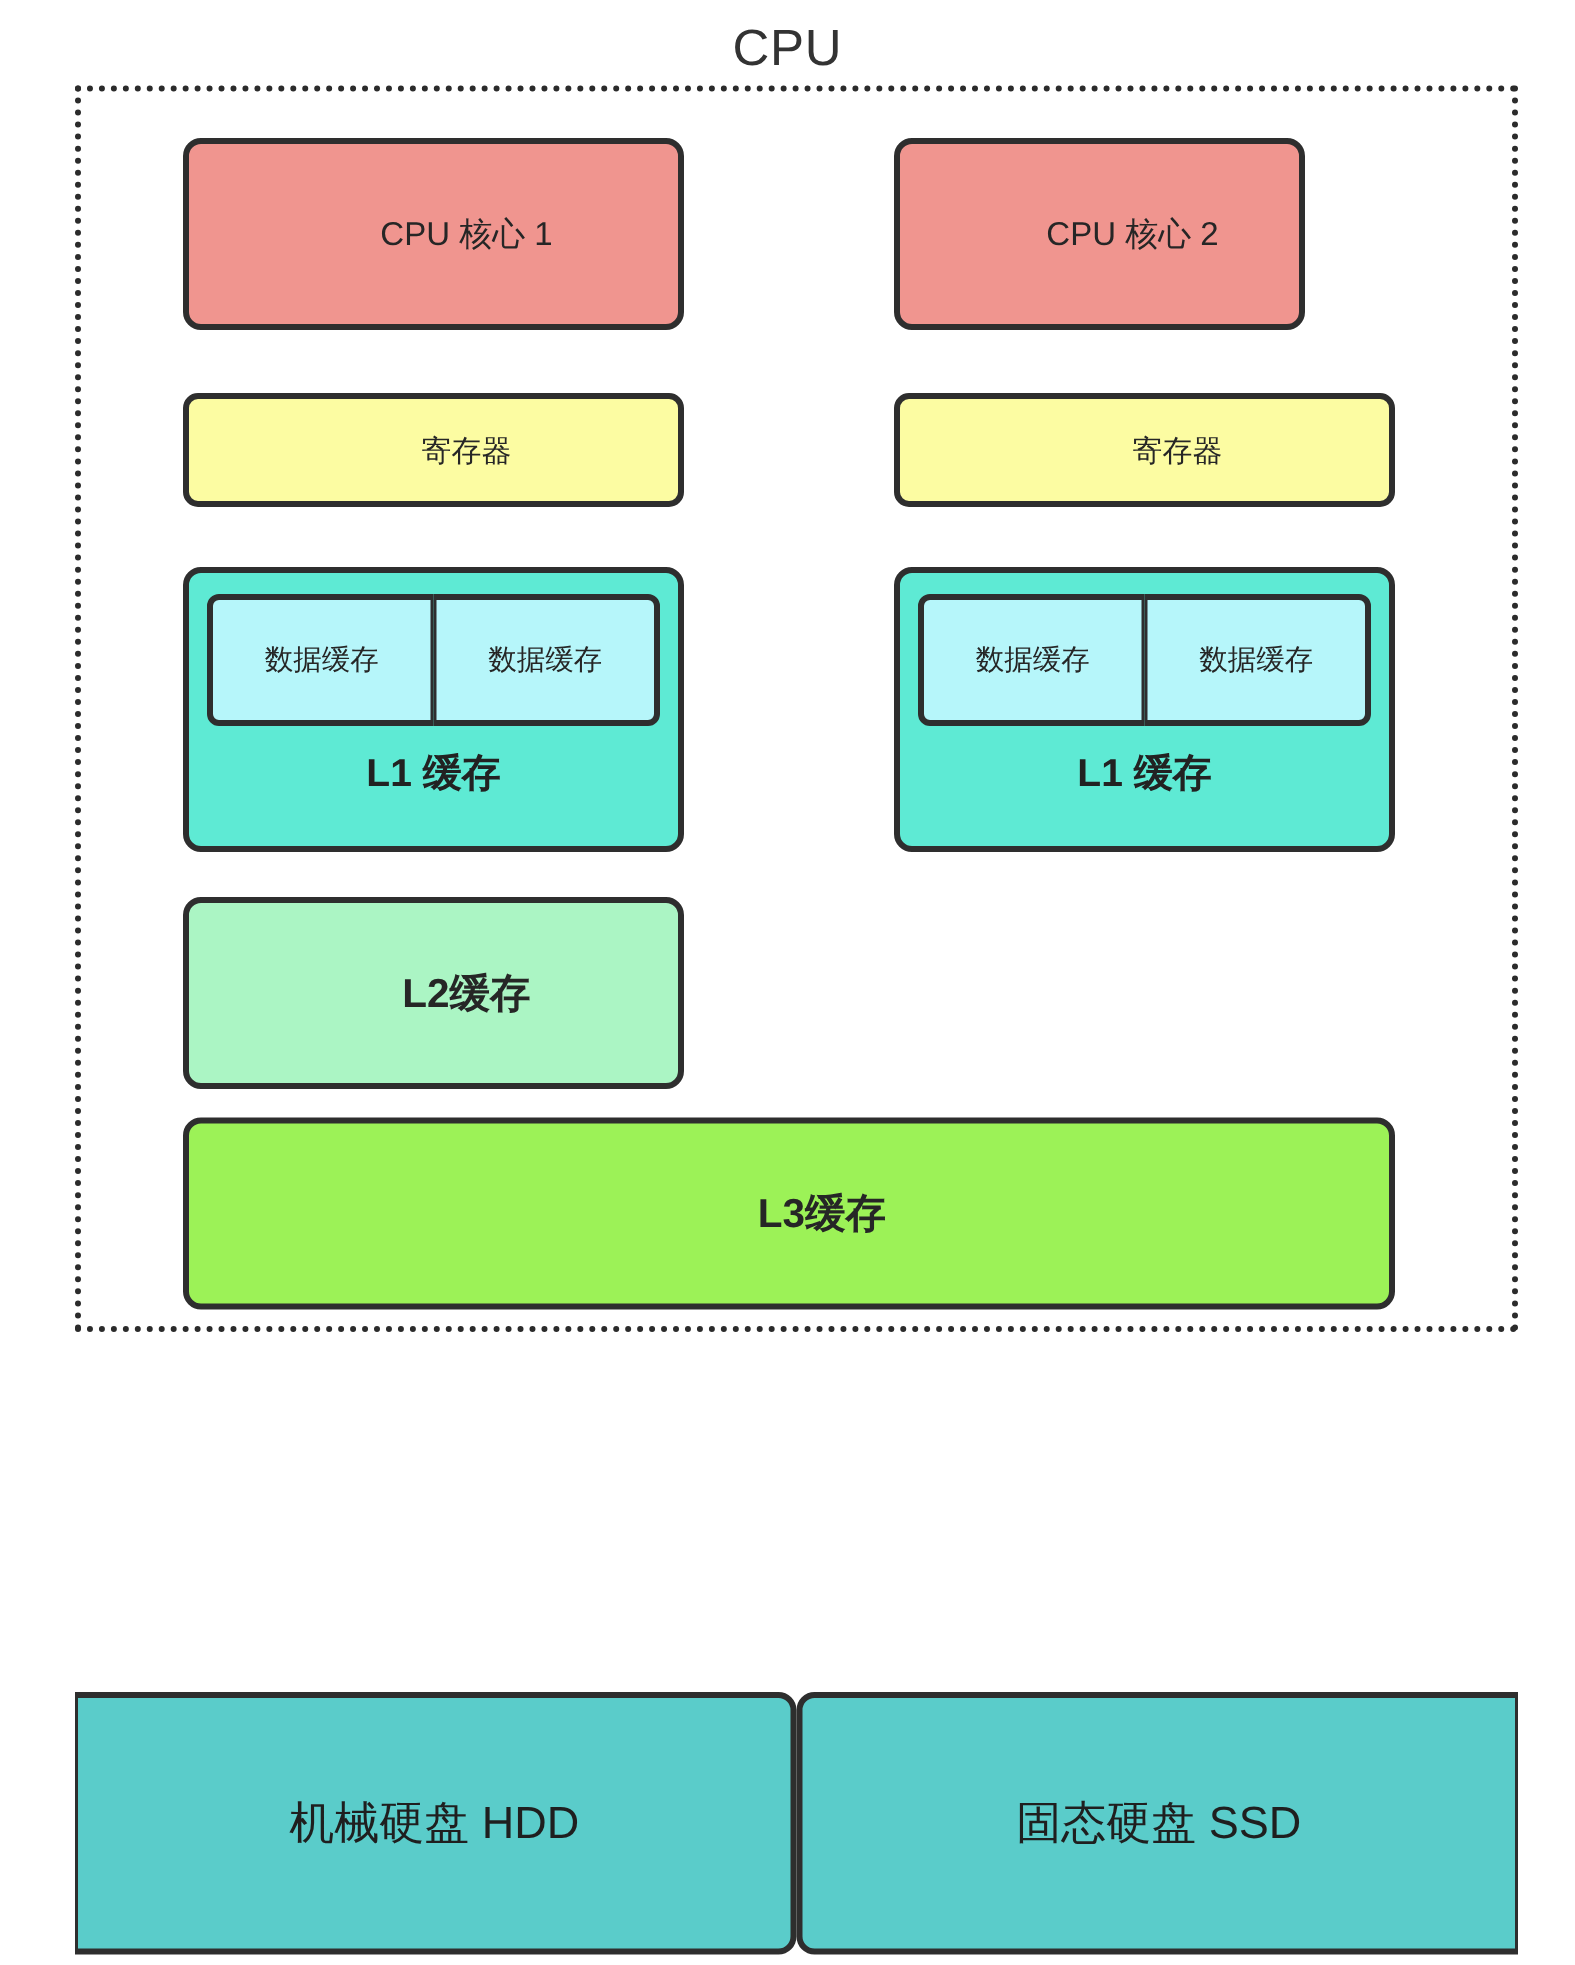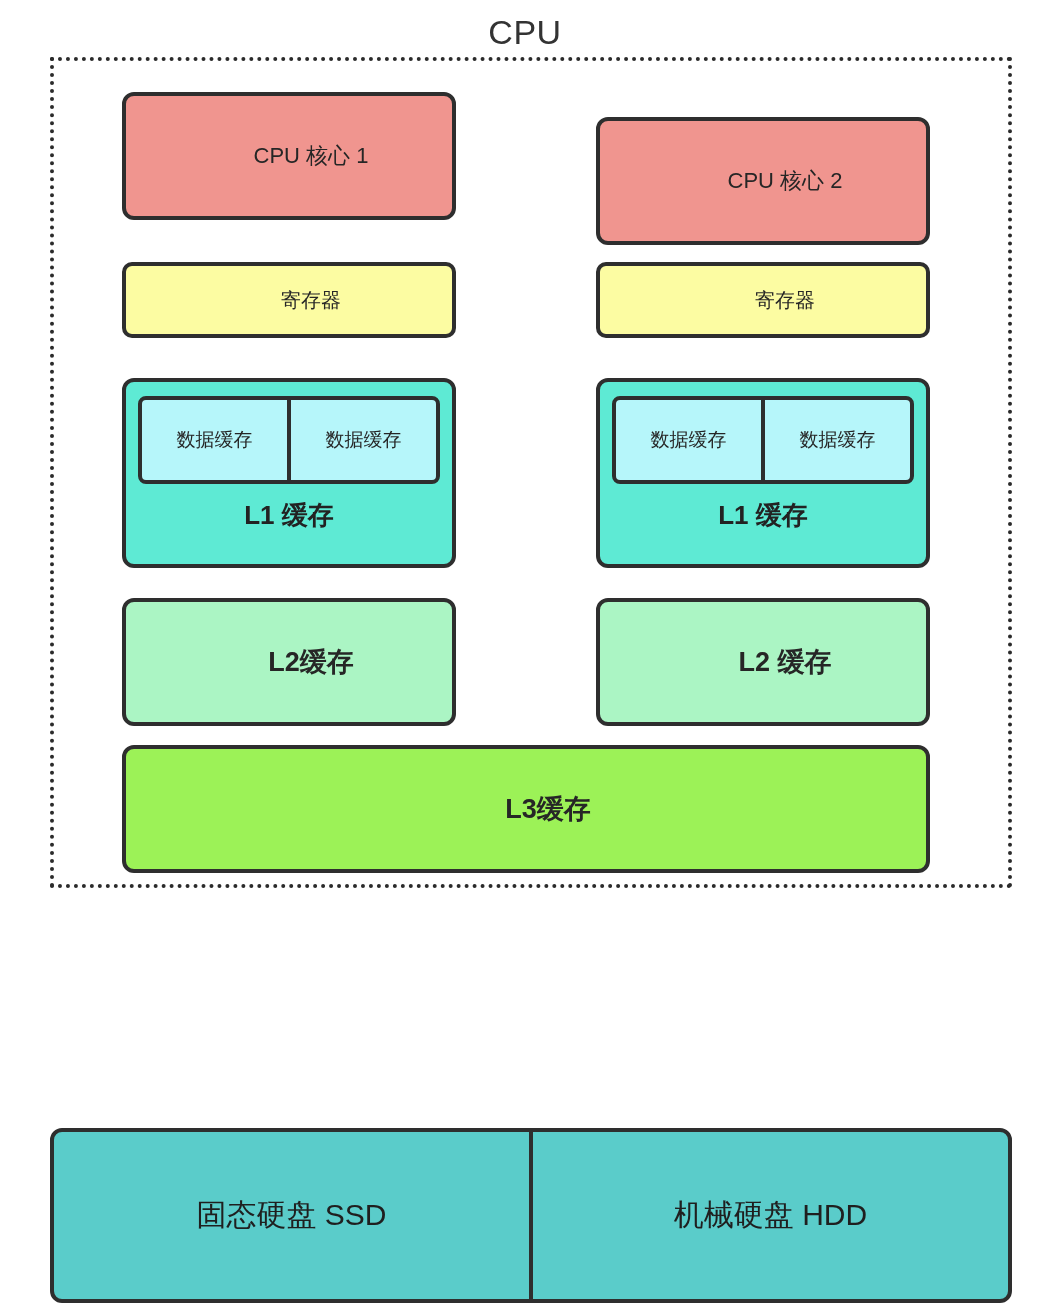--- a/index.html
+++ b/index.html
@@ -61,21 +61,21 @@
 
   
   .core {
     font-size: 22px;
     background: #f0958f;
     height: 128px;
     top: 92px;
     border-radius: 12px;
   }
   .core.left  { left: 122px; width: 334px; }
-  .core.right { left: 596px; width: 334px; margin-top: 25px; }
+  .core.right { left: 596px; width: 274px; }
 
   
   .reg {
     font-size: 20px;
     background: #fcfca2;
     height: 76px;
     top: 262px;
   }
   .reg.left  { left: 122px; width: 334px; }
   .reg.right { left: 596px; width: 334px; }
@@ -221,23 +221,22 @@
   <div class="node reg right">寄存器</div>
 
   <div class="node l1 right">
     <div class="l1-inner-row">
       <div class="l1-cell first">数据缓存</div>
       <div class="l1-cell second">数据缓存</div>
     </div>
     <div class="l1-label">L1 缓存</div>
   </div>
 
-  <div class="node l2 right">L2 缓存</div>
 
   <div class="node l3">L3缓存</div>
 
 
   <div class="storage-row">
+    <div class="storage-cell second">机械硬盘 HDD</div>
     <div class="storage-cell first">固态硬盘 SSD</div>
-    <div class="storage-cell second">机械硬盘 HDD</div>
   </div>
 
 </div>
 
 </body></html>

